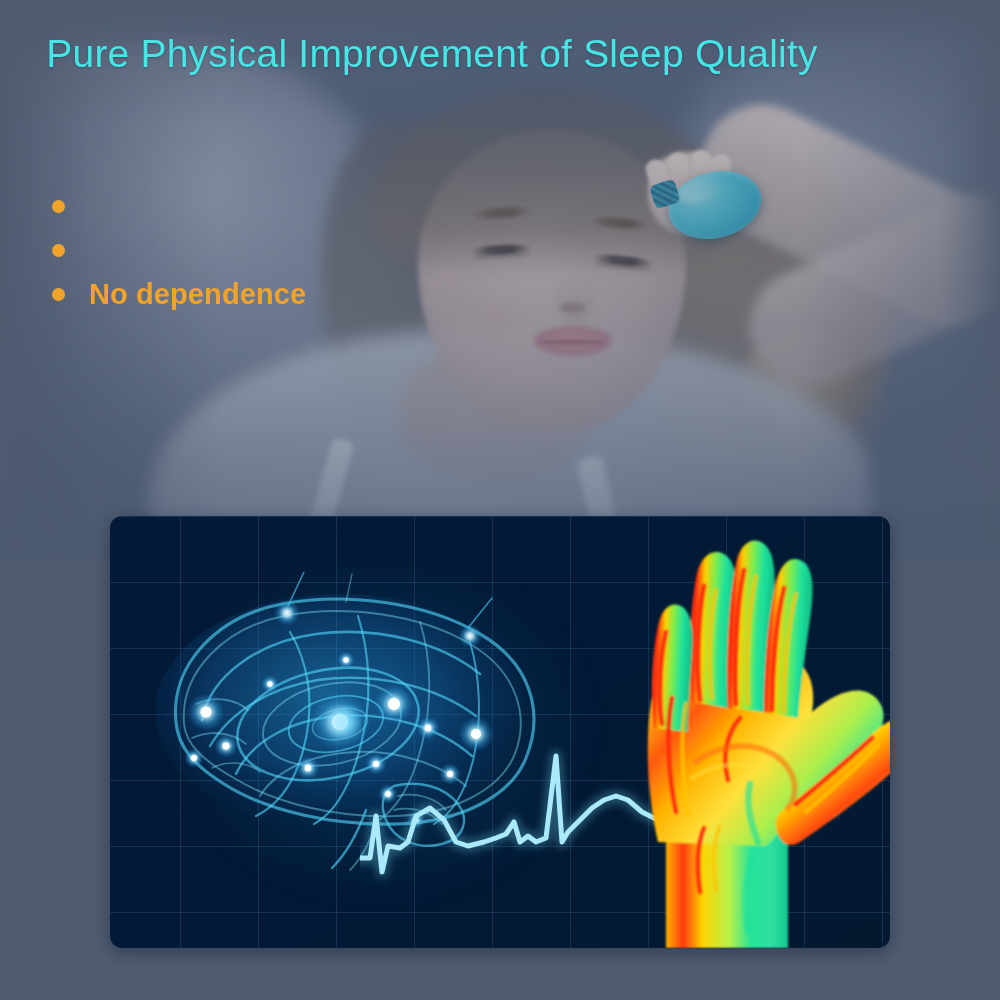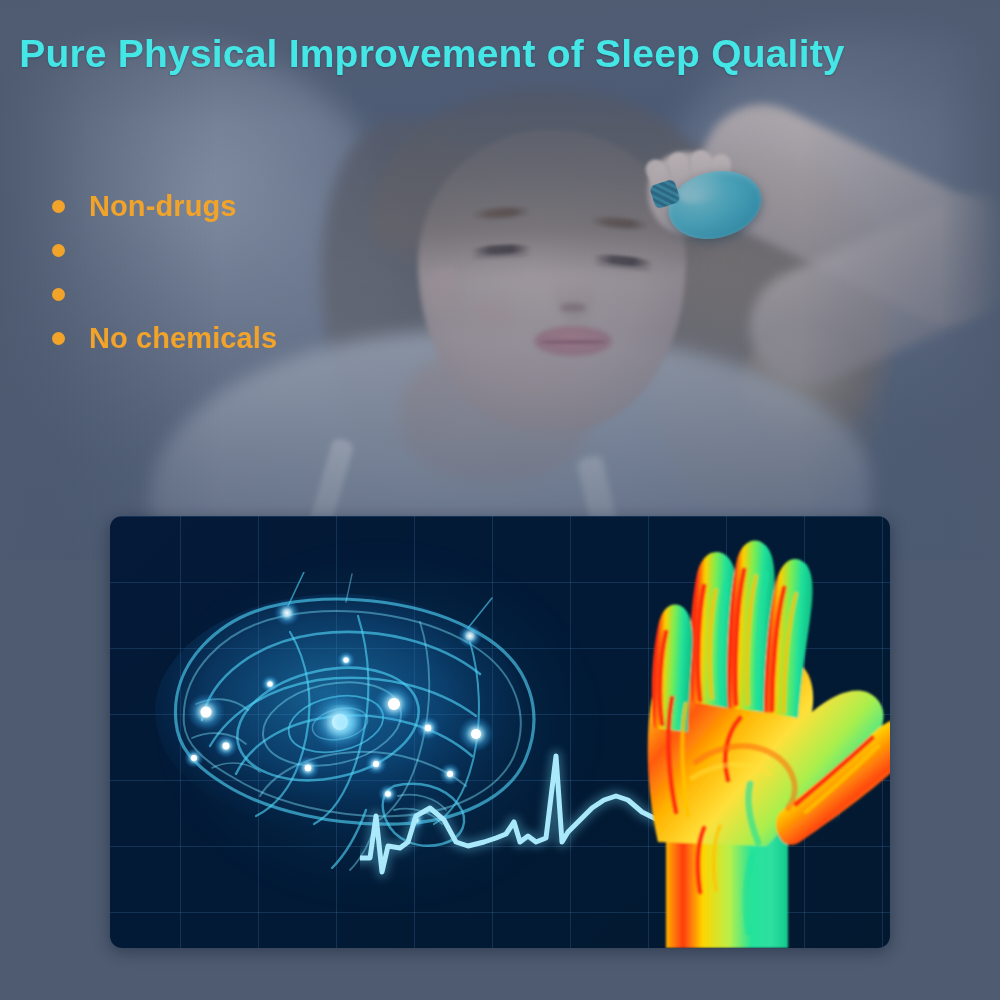--- a/index.html
+++ b/index.html
@@ -245,21 +245,21 @@
       linear-gradient(90deg, rgba(78,91,112,.96) 0%, rgba(78,91,112,.42) 9%, rgba(78,91,112,0) 22%, rgba(78,91,112,0) 80%, rgba(78,91,112,.34) 94%, rgba(78,91,112,.92) 100%),
       linear-gradient(0deg, rgba(64,78,102,.55), rgba(40,58,96,.10));
   }
 
   
   #title {
     position:absolute;
     left:0; top:32px; width:864px;
     text-align:center;
     font-size:39px;
-    font-weight:bold;
+    font-weight:normal;
     letter-spacing:.2px;
     color:#45e6e6;
     text-shadow:0 1px 2px rgba(20,40,60,.35);
     white-space:nowrap;
   }
 
   
   #bullets {
     position:absolute;
     left:52px; top:186px;
@@ -373,31 +373,27 @@
     <div class="ph" id="device-btn"></div>
     <div class="ph" id="device-sheen"></div>
     <div class="ph" id="photo-tint"></div>
   </div>
 
   <div id="title">Pure Physical Improvement of Sleep Quality</div>
 
   <ul id="bullets">
     <li>
       <span class="dot"></span>
-      <span class="blabel">Non-drugs</span>
     </li>
     <li>
       <span class="dot"></span>
     </li>
     <li>
       <span class="dot"></span>
-    </li>
-    <li>
-      <span class="dot"></span>
-      <span class="blabel">No chemicals</span>
+      <span class="blabel">No dependence</span>
     </li>
   </ul>
 
   <div id="panel">
     <div id="panel-grid"></div>
     <div id="panel-glow"></div>
 
     <div id="brain">
       <svg viewBox="0 0 420 300" xmlns="http://www.w3.org/2000/svg">
         <defs>

